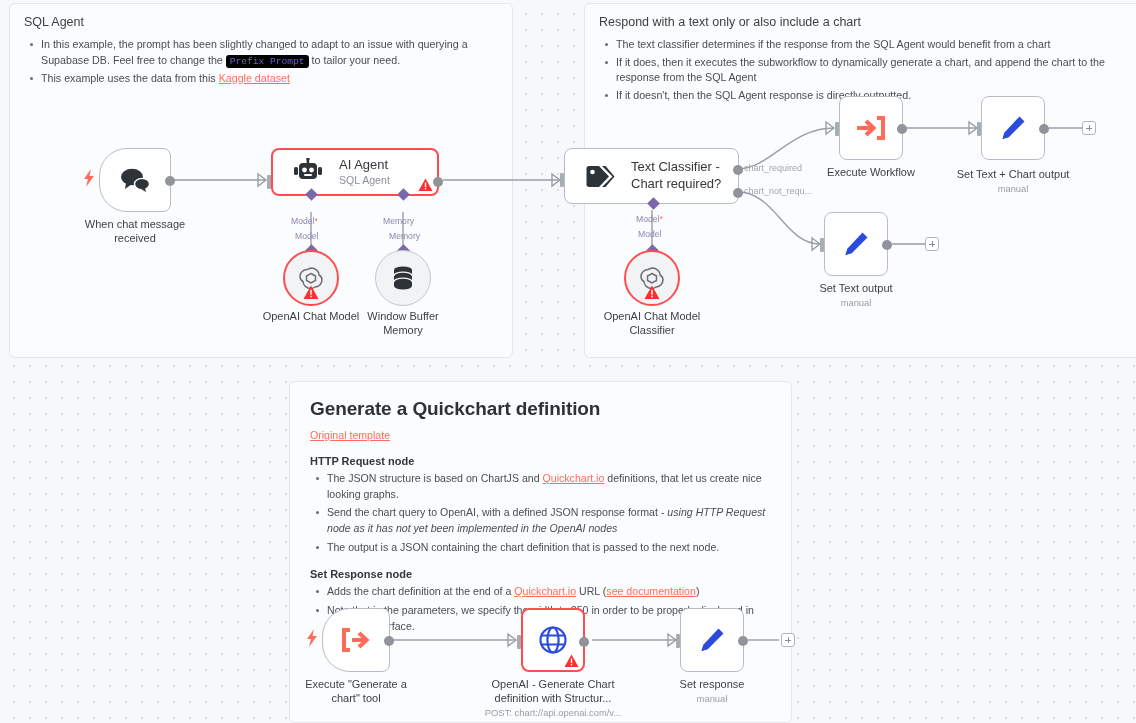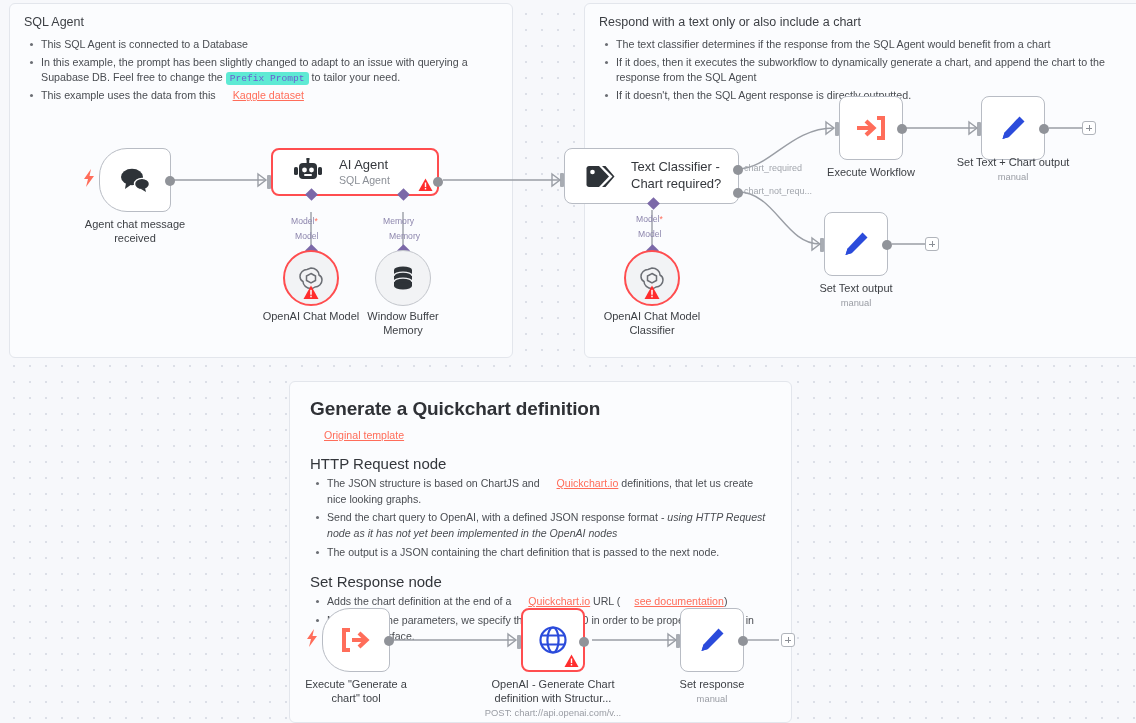--- a/index.html
+++ b/index.html
@@ -24,34 +24,34 @@
     margin:0 0 7px 0;font-size:12.5px;font-weight:400;color:#3c3f44;line-height:1.3;
   }
   .sticky ul{margin:0;padding:0 0 0 17px;list-style:none;}
   .sticky li{
     position:relative;font-size:10.7px;line-height:1.45;color:#4a4d52;margin-bottom:2px;
   }
   .sticky li:before{
     content:"";position:absolute;left:-11px;top:6px;width:3px;height:3px;
     background:#6b6e74;border-radius:50%;
   }
-  .lnk{color:#ff6d5a;margin-left:14px;}
+  .lnk{color:#ff6d5a;}
   code.inline{
     font-family:"Liberation Mono", monospace;font-size:9.6px;color:#6b5fd0;
-    background:#5eead4;border-radius:3px;padding:1px 4px;margin-top:33px;
+    background:#000000;border-radius:3px;padding:1px 4px;margin-top:33px;
   }
   .em{font-style:italic;}
 
   
   #sticky-quickchart .sticky-inner{padding:16px 20px;}
   #sticky-quickchart h2{
     margin:0 0 9px 0;font-size:19px;font-weight:600;color:#2f3136;letter-spacing:-.1px;
   }
   #sticky-quickchart .orig{font-size:10.6px;color:#ff6d5a;margin:0 0 14px 0;}
-  #sticky-quickchart h4{margin:0 0 4px 0;font-size:15px;font-weight:400;color:#33363b;}
+  #sticky-quickchart h4{margin:0 0 4px 0;font-size:11px;font-weight:700;color:#33363b;}
   #sticky-quickchart ul{margin:0 0 13px 0;padding:0 0 0 17px;}
   #sticky-quickchart li{font-size:10.6px;line-height:1.48;margin-bottom:3px;}
 
   
   .node{position:absolute;}
   .nbox{
     position:relative;background:#fff;border:1px solid #b8bcc4;border-radius:8px;
     box-sizing:border-box;display:flex;align-items:center;justify-content:center;
   }
   .nbox.err{border:2px solid #ff4d4f;}
@@ -110,23 +110,20 @@
 </style>
 </head>
 <body>
 
 <div class="canvas">
 
   <div class="sticky" id="sticky-sql" style="left:9px;top:3px;width:504px;height:355px;">
     <div class="sticky-inner">
       <h3>SQL Agent</h3>
       <ul>
-        <li>
-          <span>This SQL Agent is connected to a Database</span>
-        </li>
         <li>
           <span>In this example, the prompt has been slightly changed to adapt to an issue with querying a Supabase DB. Feel free to change the </span><code class="inline">Prefix Prompt</code><span> to tailor your need.</span>
         </li>
         <li>
           <span>This example uses the data from this </span><a class="lnk" href="#">Kaggle dataset</a>
         </li>
       </ul>
     </div>
   </div>
 
@@ -211,21 +208,21 @@
           </svg>
       </span>
       <svg width="32" height="26" viewBox="0 0 32 26">
         <ellipse cx="13" cy="10" rx="11" ry="8.2" fill="#2e3338"></ellipse>
         <path d="M7 16 L6 22 L13 17 Z" fill="#2e3338"></path>
         <ellipse cx="23" cy="17" rx="7.5" ry="5.6" fill="#2e3338" stroke="#fff" stroke-width="1.4"></ellipse>
         <path d="M26 21 L27 25 L22 22 Z" fill="#2e3338"></path>
       </svg>
       <span class="dot" style="right:-5px;top:27px;"></span>
     </div>
-    <div class="nlabel wrap" style="top:70px;width:130px;">Agent chat message received</div>
+    <div class="nlabel wrap" style="top:70px;width:130px;">When chat message received</div>
   </div>
 
   <div class="node" style="left:271px;top:148px;">
     <div class="nbox err wide" style="width:168px;height:48px;">
       <svg width="30" height="28" viewBox="0 0 30 28">
         <rect x="6" y="5" width="18" height="16" rx="4" fill="#2e3338"></rect>
         <circle cx="11.5" cy="12" r="2.4" fill="#fff"></circle>
         <circle cx="18.5" cy="12" r="2.4" fill="#fff"></circle>
         <rect x="11" y="16" width="8" height="2" rx="1" fill="#fff"></rect>
         <rect x="13.6" y="0.5" width="2.6" height="4.5" fill="#2e3338"></rect>
@@ -347,21 +344,21 @@
 
   <div class="node" style="left:981px;top:96px;">
     <div class="nbox" style="width:64px;height:64px;">
       <svg width="30" height="30" viewBox="0 0 30 30">
         <path d="M21.5 3.5 L26.5 8.5 L11 24 L4.5 26 L6.5 19.5 Z" fill="#2b4bdb"></path>
         <path d="M6.5 19.5 L11 24 L4.5 26 Z" fill="#2b4bdb"></path>
       </svg>
       <span class="bar" style="left:-5px;top:25px;"></span>
       <span class="dot" style="right:-5px;top:27px;"></span>
     </div>
-    <div class="nlabel" style="top:60px;left:32px;">
+    <div class="nlabel" style="top:72px;left:32px;">
       <span>Set Text + Chart output</span>
       <span class="nsub">manual</span>
     </div>
     <span class="plusbtn" style="left:101px;top:25px;"></span>
   </div>
 
   <div class="node" style="left:824px;top:212px;">
     <div class="nbox" style="width:64px;height:64px;">
       <svg width="30" height="30" viewBox="0 0 30 30">
         <path d="M21.5 3.5 L26.5 8.5 L11 24 L4.5 26 L6.5 19.5 Z" fill="#2b4bdb"></path>

